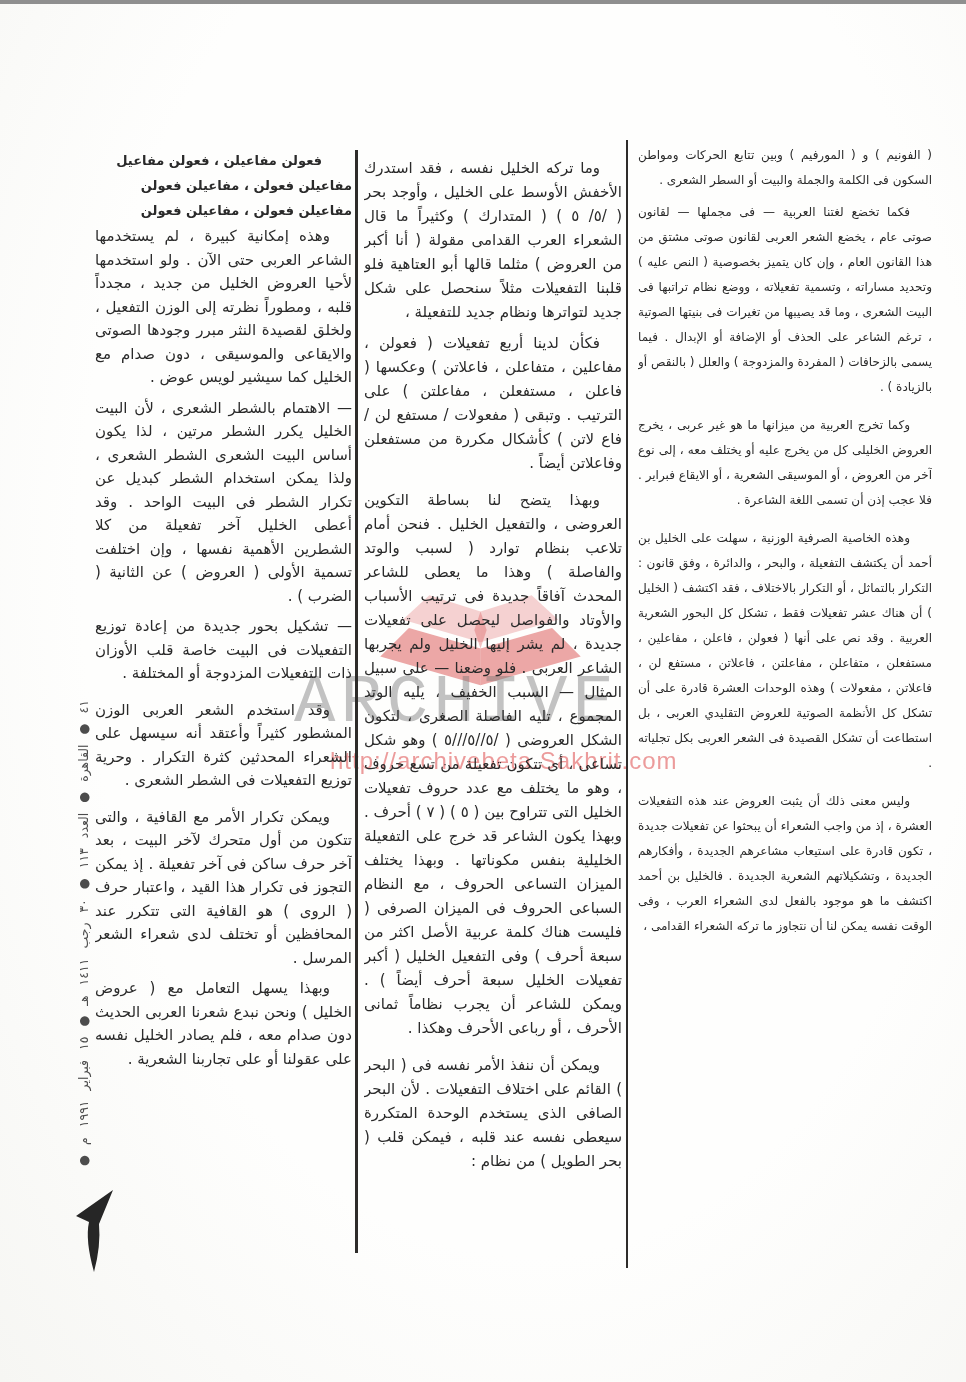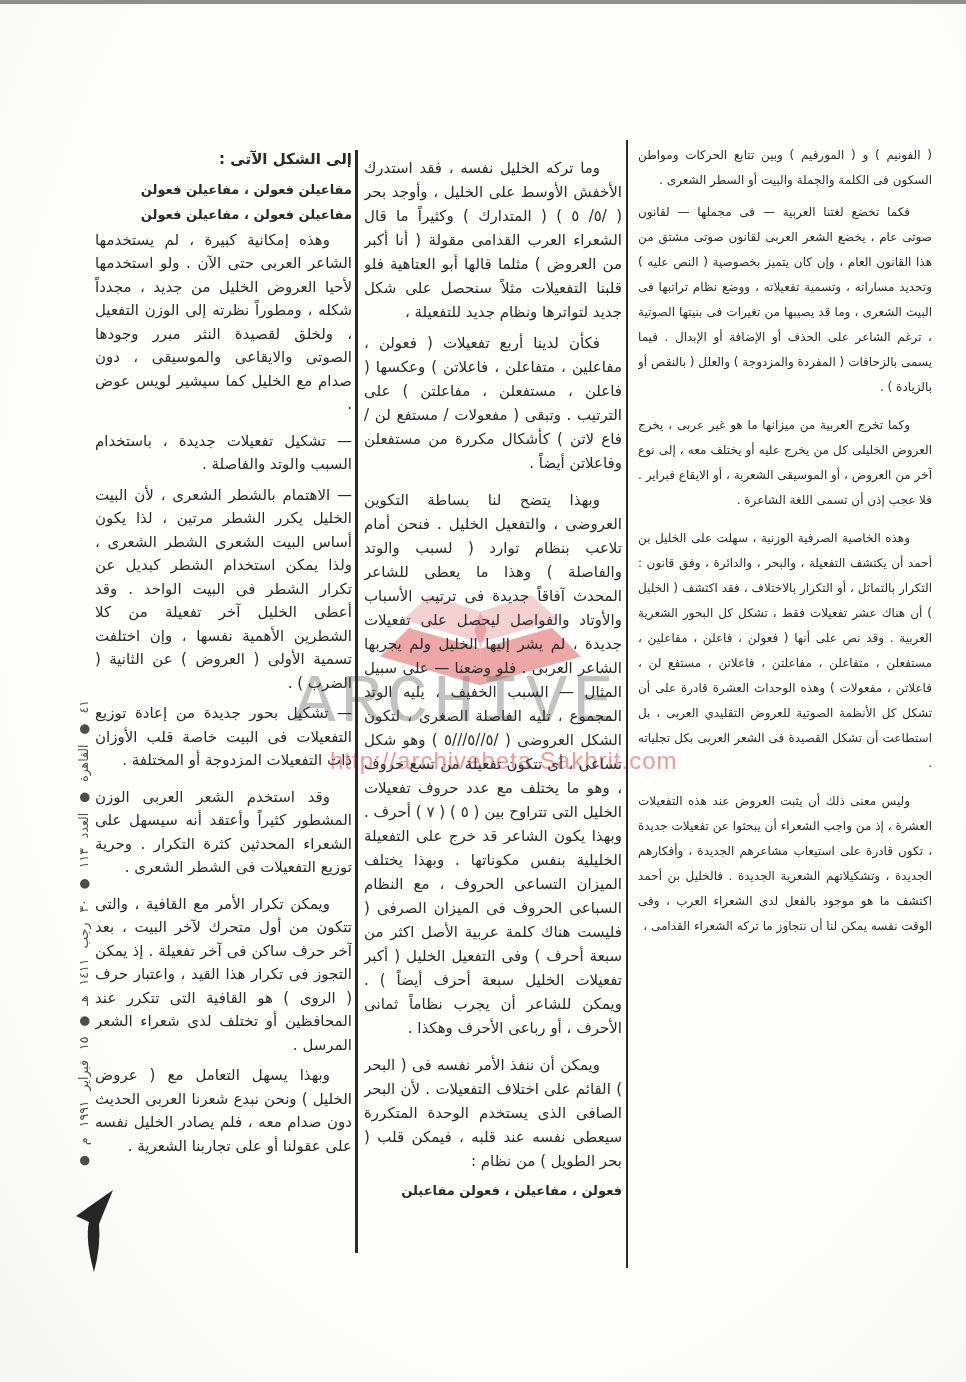--- a/index.html
+++ b/index.html
@@ -63,29 +63,27 @@
   <p class="para indent gap">وكما تخرج العربية من ميزانها ما هو غير عربى ، يخرج العروض الخليلى كل من يخرج عليه أو يختلف معه ، إلى نوع آخر من العروض ، أو الموسيقى الشعرية ، أو الايقاع فبراير . فلا عجب إذن أن تسمى اللغة الشاعرة .</p>
   <p class="para indent gap">وهذه الخاصية الصرفية الوزنية ، سهلت على الخليل بن أحمد أن يكتشف التفعيلة ، والبحر ، والدائرة ، وفق قانون : التكرار بالتماثل ، أو التكرار بالاختلاف ، فقد اكتشف ( الخليل ) أن هناك عشر تفعيلات فقط ، تشكل كل البحور الشعرية العربية . وقد نص على أنها ( فعولن ، فاعلن ، مفاعلين ، مستفعلن ، متفاعلن ، مفاعلتن ، فاعلاتن ، مستفع لن ، فاعلاتن ، مفعولات ) وهذه الوحدات العشرة قادرة على أن تشكل كل الأنظمة الصوتية للعروض التقليدي العربى ، بل استطاعت أن تشكل القصيدة فى الشعر العربى بكل تجلياته .</p>
   <p class="para indent gap">وليس معنى ذلك أن يثبت العروض عند هذه التفعيلات العشرة ، إذ من واجب الشعراء أن يبحثوا عن تفعيلات جديدة ، تكون قادرة على استيعاب مشاعرهم الجديدة ، وأفكارهم الجديدة ، وتشكيلاتهم الشعرية الجديدة . فالخليل بن أحمد اكتشف ما هو موجود بالفعل لدى الشعراء العرب ، وفى الوقت نفسه يمكن لنا أن نتجاوز ما تركه الشعراء القدامى ،</p>
 </div>
 
 <div class="col col-middle">
   <p class="para indent">وما تركه الخليل نفسه ، فقد استدرك الأخفش الأوسط على الخليل ، وأوجد بحر ( /٥/ ٥ ) ( المتدارك ) وكثيراً ما قال الشعراء العرب القدامى مقولة ( أنا أكبر من العروض ) مثلما قالها أبو العتاهية فلو قلبنا التفعيلات مثلاً سنحصل على شكل جديد لتواترها ونظام جديد للتفعيلة ،</p>
   <p class="para indent">فكأن لدينا أربع تفعيلات ( فعولن ، مفاعلين ، متفاعلن ، فاعلاتن ) وعكسها ( فاعلن ، مستفعلن ، مفاعلتن ) على الترتيب . وتبقى ( مفعولات / مستفع لن / فاع لاتن ) كأشكال مكررة من مستفعلن وفاعلاتن أيضاً .</p>
   <p class="para indent gap">وبهذا يتضح لنا بساطة التكوين العروضى ، والتفعيل الخليل . فنحن أمام تلاعب بنظام توارد ( لسبب والوتد والفاصلة ) وهذا ما يعطى للشاعر المحدث آفاقاً جديدة فى ترتيب الأسباب والأوتاد والفواصل ليحصل على تفعيلات جديدة ، لم يشر إليها الخليل ولم يجربها الشاعر العربى . فلو وضعنا — على سبيل المثال — السبب الخفيف ، يليه الوتد المجموع ، تليه الفاصلة الصغرى ، لتكون الشكل العروضى ( /٥//٥///٥ ) وهو شكل تساعى ، أى تتكون تفعيلة من تسع حروف ، وهو ما يختلف مع عدد حروف تفعيلات الخليل التى تتراوح بين ( ٥ ) ( ٧ ) أحرف . وبهذا يكون الشاعر قد خرج على التفعيلة الخليلية بنفس مكوناتها . وبهذا يختلف الميزان التساعى الحروف ، مع النظام السباعى الحروف فى الميزان الصرفى ( فليست هناك كلمة عربية الأصل اكثر من سبعة أحرف ) وفى التفعيل الخليل ( أكبر تفعيلات الخليل سبعة أحرف أيضاً ) . ويمكن للشاعر أن يجرب نظاماً ثمانى الأحرف ، أو رباعى الأحرف وهكذا .</p>
   <p class="para indent gap">ويمكن أن ننفذ الأمر نفسه فى ( البحر ) القائم على اختلاف التفعيلات . لأن البحر الصافى الذى يستخدم الوحدة المتكررة سيعطى نفسه عند قلبه ، فيمكن قلب ( بحر الطويل ) من نظام :</p>
-  <p class="formula">فعولن ، مفاعيلن ، فعولن مفاعيلن</p>
 </div>
 
 <div class="col col-left">
-  <p class="intro-line">إلى الشكل الآتى :</p>
+  <p class="formula formula-right">فعولن مفاعيلن ، فعولن مفاعيل</p>
   <p class="formula">مفاعيلن فعولن ، مفاعيلن فعولن</p>
   <p class="formula">مفاعيلن فعولن ، مفاعيلن فعولن</p>
-  <p class="para indent">وهذه إمكانية كبيرة ، لم يستخدمها الشاعر العربى حتى الآن . ولو استخدمها لأحيا العروض الخليل من جديد ، مجدداً شكله ، ومطوراً نظرته إلى الوزن التفعيل ، ولخلق لقصيدة النثر مبرر وجودها الصوتى والايقاعى والموسيقى ، دون صدام مع الخليل كما سيشير لويس عوض .</p>
-  <p class="para gap">— تشكيل تفعيلات جديدة ، باستخدام السبب والوتد والفاصلة .</p>
+  <p class="para indent">وهذه إمكانية كبيرة ، لم يستخدمها الشاعر العربى حتى الآن . ولو استخدمها لأحيا العروض الخليل من جديد ، مجدداً قلبه ، ومطوراً نظرته إلى الوزن التفعيل ، ولخلق لقصيدة النثر مبرر وجودها الصوتى والايقاعى والموسيقى ، دون صدام مع الخليل كما سيشير لويس عوض .</p>
   <p class="para">— الاهتمام بالشطر الشعرى ، لأن البيت الخليل يكرر الشطر مرتين ، لذا يكون أساس البيت الشعرى الشطر الشعرى ، ولذا يمكن استخدام الشطر كبديل عن تكرار الشطر فى البيت الواحد . وقد أعطى الخليل آخر تفعيلة من كلا الشطرين الأهمية نفسها ، وإن اختلفت تسمية الأولى ( العروض ) عن الثانية ( الضرب ) .</p>
   <p class="para">— تشكيل بحور جديدة من إعادة توزيع التفعيلات فى البيت خاصة قلب الأوزان ذات التفعيلات المزدوجة أو المختلفة .</p>
   <p class="para indent gap">وقد استخدم الشعر العربى الوزن المشطور كثيراً وأعتقد أنه سيسهل على الشعراء المحدثين كثرة التكرار . وحرية توزيع التفعيلات فى الشطر الشعرى .</p>
   <p class="para indent gap">ويمكن تكرار الأمر مع القافية ، والتى تتكون من أول متحرك لآخر البيت ، بعد آخر حرف ساكن فى آخر تفعيلة . إذ يمكن التجوز فى تكرار هذا القيد ، واعتبار حرف ( الروى ) هو القافية التى تتكرر عند المحافظين أو تختلف لدى شعراء الشعر المرسل .</p>
   <p class="para indent">وبهذا يسهل التعامل مع ( عروض الخليل ) ونحن نبدع شعرنا العربى الحديث دون صدام معه ، فلم يصادر الخليل نفسه على عقولنا أو على تجاربنا الشعرية .</p>
 </div>
 
 <div class="divider divider-a"></div>
 <div class="divider divider-b"></div>
 

